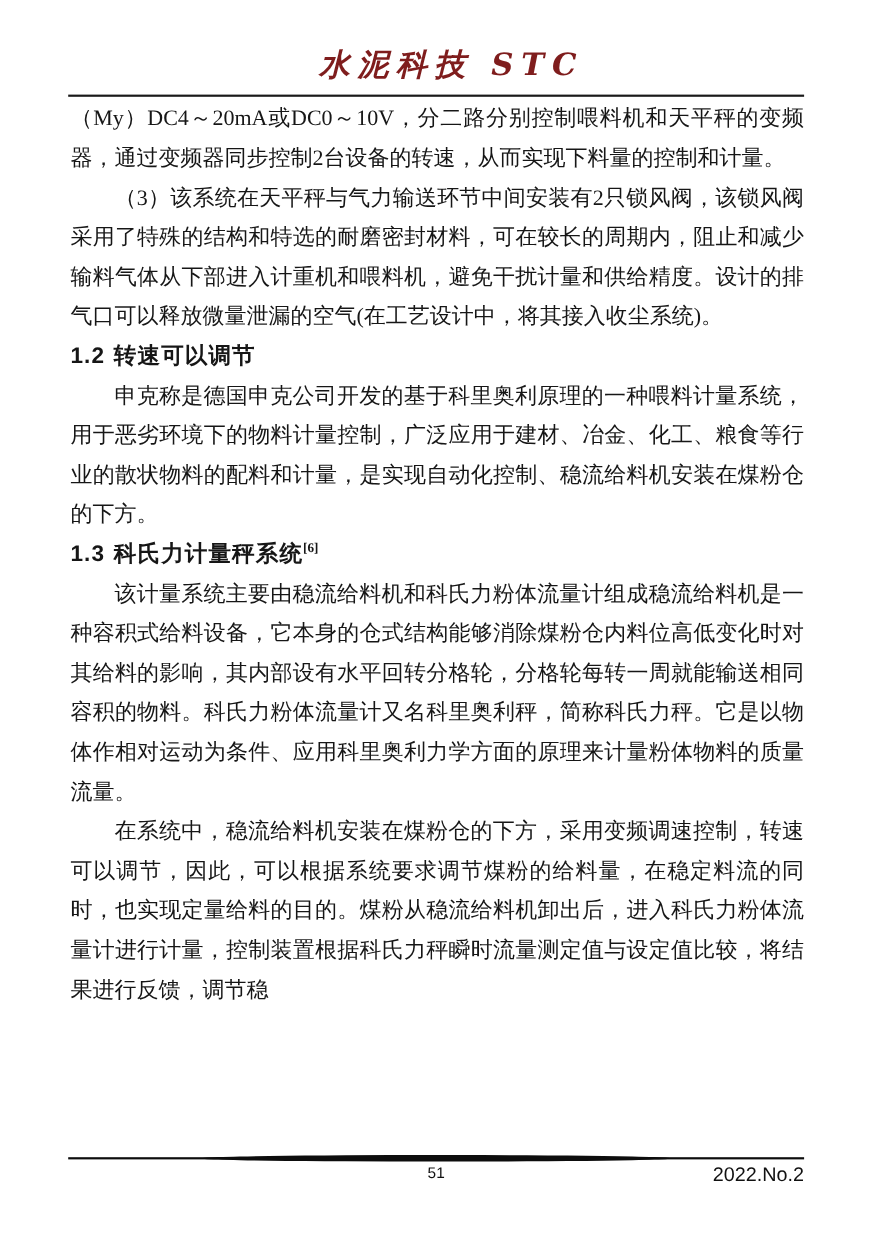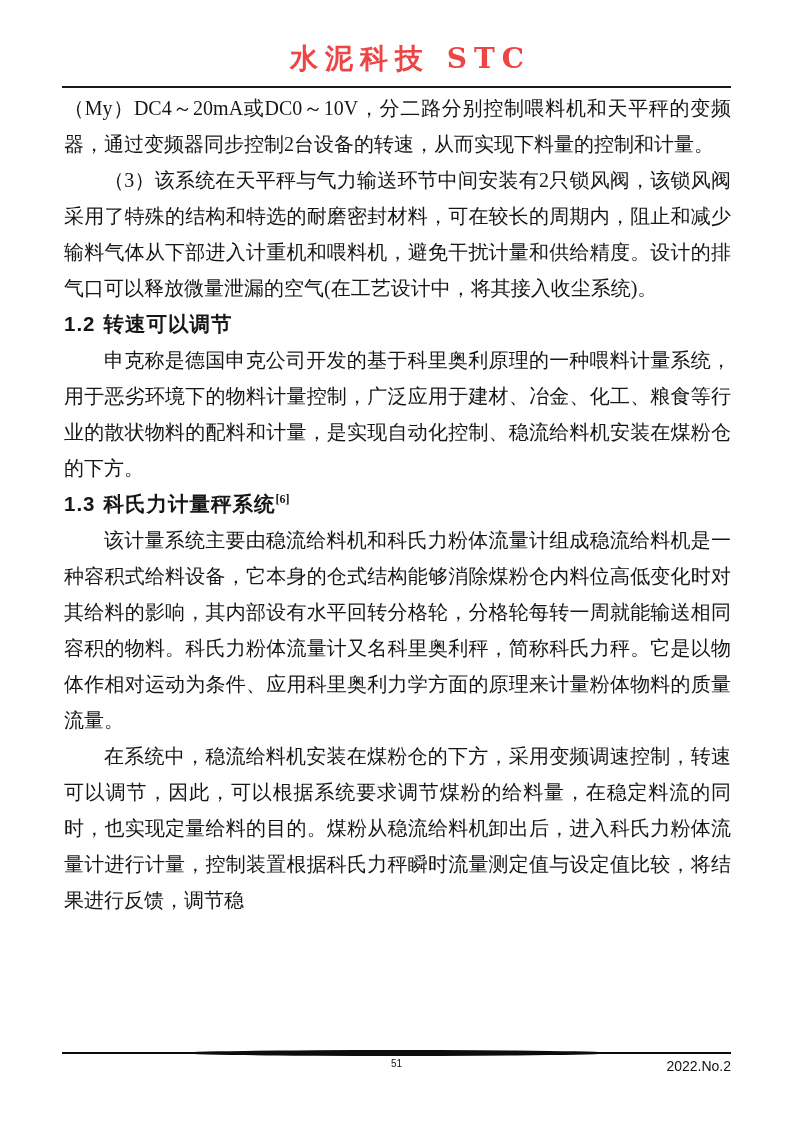--- a/index.html
+++ b/index.html
@@ -14,24 +14,25 @@
     overflow: hidden;
   }
   
   .header-title {
     position: absolute;
     top: 40px;
     left: 0;
     width: 100%;
     text-align: center;
     font-family: "DejaVu Serif", "Liberation Serif", serif;
+    font-style: italic;
     font-weight: 600;
     font-size: 28px;
     letter-spacing: 7px;
-    color: #ef4444;
+    color: #7f1d1d;
     padding-left: 28px;
   }
   .header-rule {
     position: absolute;
     top: 86px;
     left: 62px;
     width: 669px;
     height: 2px;
     background: #1a1a1a;
   }
@@ -92,29 +93,29 @@
     border-radius: 50%;
     display: block;
   }
   .footer-page-number {
     position: absolute;
     top: 1058px;
     left: 0;
     width: 100%;
     text-align: center;
     font-family: "Liberation Sans", "DejaVu Sans", sans-serif;
-    font-size: 10px;
+    font-size: 14px;
     color: #111111;
   }
   .footer-issue {
     position: absolute;
     top: 1058px;
     right: 62px;
     font-family: "Liberation Sans", "DejaVu Sans", sans-serif;
-    font-size: 14px;
+    font-size: 18px;
     color: #111111;
   }
 </style>
 </head>
 <body>
 
 <div class="page">
 
   <div class="header-title">水泥科技 STC</div>
 

